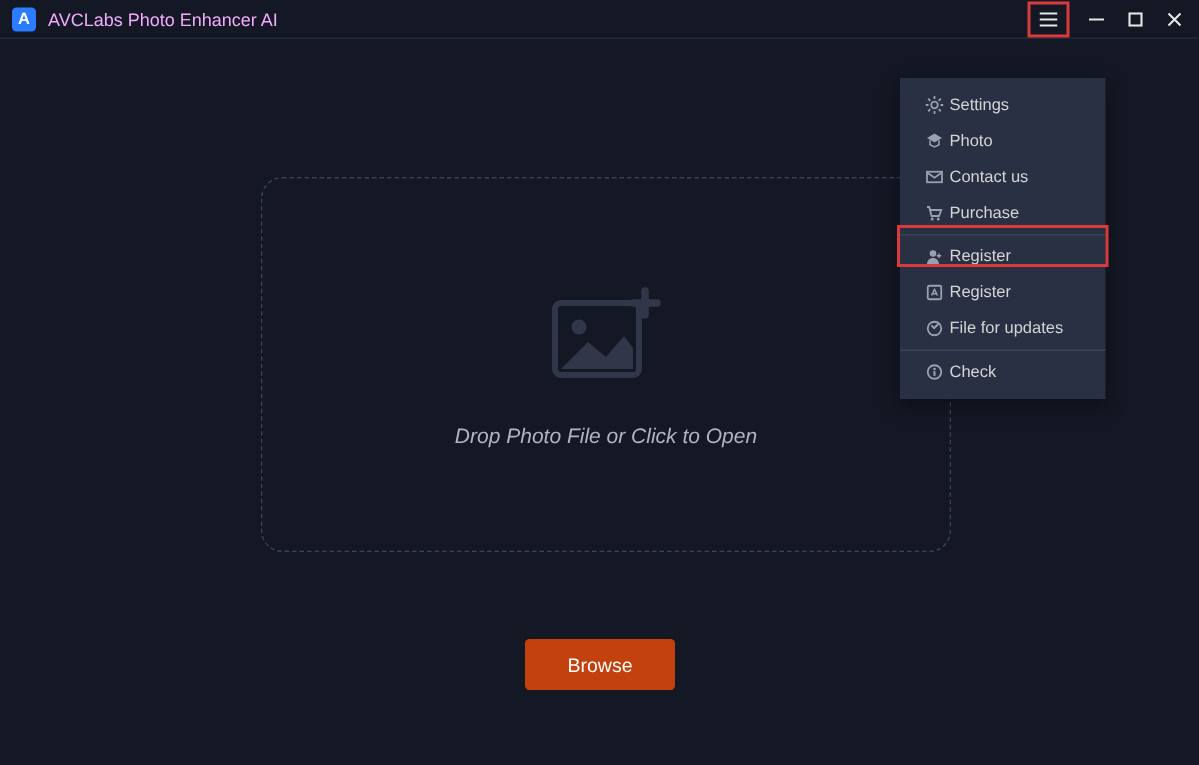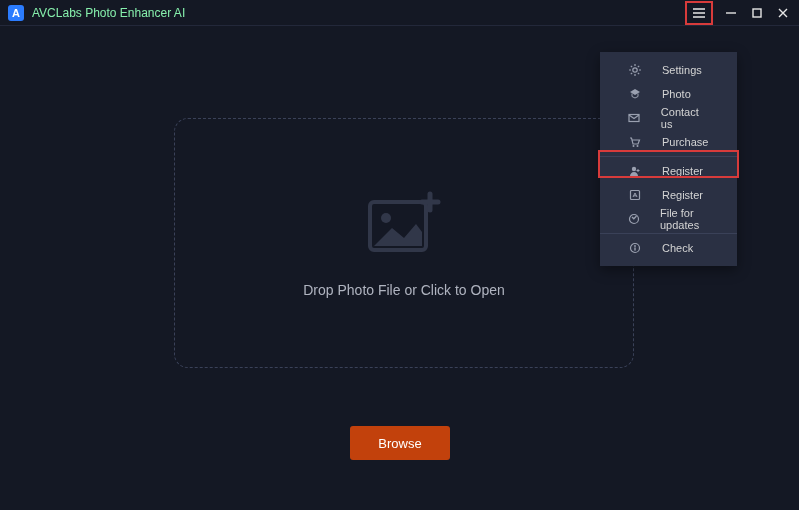--- a/index.html
+++ b/index.html
@@ -22,21 +22,21 @@
     background: #2b7cff;
     border-radius: 3px;
     display: flex; align-items: center; justify-content: center;
     margin-right: 8px;
     color: #fff;
     font-weight: bold;
     font-size: 11px;
   }
   .title {
     font-size: 12px;
-    color: #86efac;
+    color: #f0abfc;
   }
   .spacer { flex: 1; }
   .win-controls { display: flex; align-items: center; gap: 2px; }
   .win-btn {
     width: 24px; height: 20px;
     display: flex; align-items: center; justify-content: center;
     color: #e6e6e6;
     cursor: pointer;
   }
   .hamburger-box {
@@ -59,20 +59,21 @@
     flex-direction: column;
     align-items: center;
     justify-content: center;
     gap: 24px;
     color: #8a8f9e;
   }
   .dropzone svg { opacity: 0.55; }
   .drop-text {
     font-size: 14px;
     color: #b0b4c0;
+    font-style: italic;
   }
   .browse-btn {
     position: absolute;
     left: 350px; top: 400px;
     width: 100px; height: 34px;
     background: #c2410c;
     color: #fff;
     border: none;
     border-radius: 3px;
     font-size: 13px;
@@ -84,22 +85,22 @@
     right: 62px; top: 26px;
     width: 137px;
     background: #2a3043;
     padding: 6px 0;
     box-shadow: 0 4px 12px rgba(0,0,0,0.4);
   }
   .menu-item {
     height: 24px;
     display: flex;
     align-items: center;
-    gap: 20px;
-    padding: 0 28px;
+    gap: 3px;
+    padding: 0 16px;
     font-size: 11px;
     color: #d4d4d4;
     cursor: pointer;
     position: relative;
   }
   .menu-divider {
     height: 1px;
     background: #3a4158;
     margin: 2px 0;
   }

